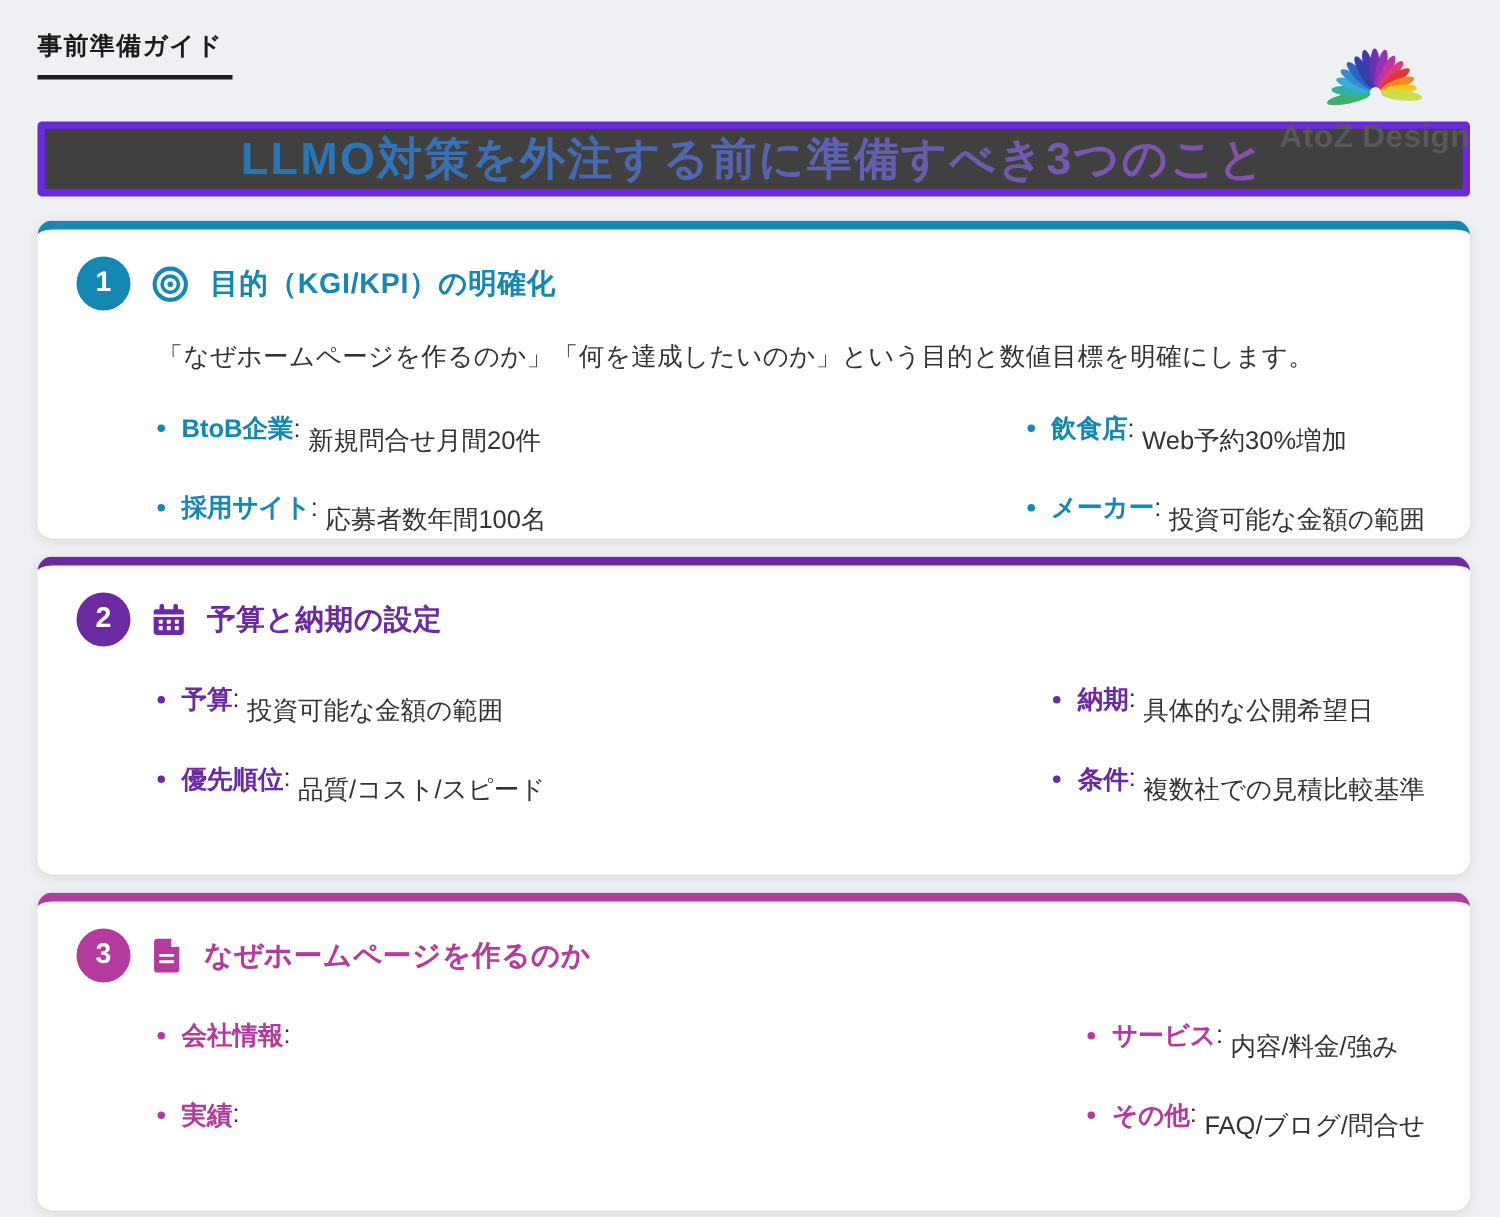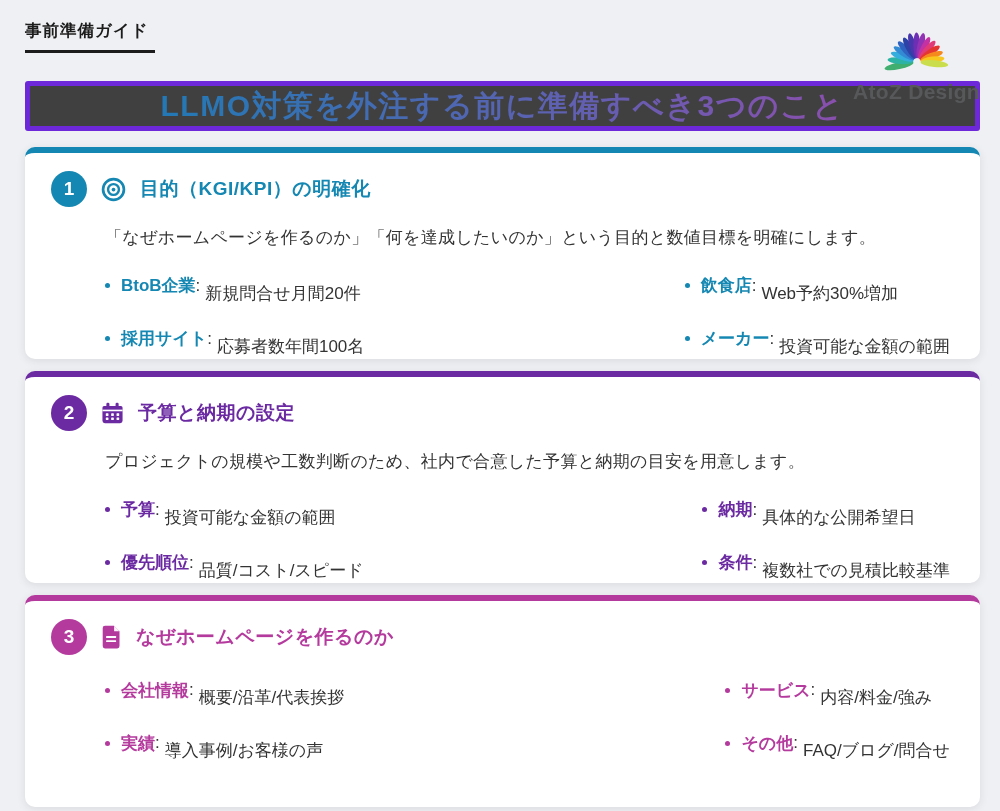--- a/index.html
+++ b/index.html
@@ -182,21 +182,20 @@
             <rect x="5" y="12.2" width="2.8" height="2.8" rx="0.5" fill="#ffffff"></rect>
             <rect x="10.6" y="12.2" width="2.8" height="2.8" rx="0.5" fill="#ffffff"></rect>
             <rect x="16.2" y="12.2" width="2.8" height="2.8" rx="0.5" fill="#ffffff"></rect>
             <rect x="5" y="16.6" width="2.8" height="2.8" rx="0.5" fill="#ffffff"></rect>
             <rect x="10.6" y="16.6" width="2.8" height="2.8" rx="0.5" fill="#ffffff"></rect>
             <rect x="16.2" y="16.6" width="2.8" height="2.8" rx="0.5" fill="#ffffff"></rect>
           </svg>
         </span>
         <h2 class="card-heading">予算と納期の設定</h2>
       </div>
-      <p class="card-desc">プロジェクトの規模や工数判断のため、社内で合意した予算と納期の目安を用意します。</p>
       <ul class="bullets">
         <li class="bullet">
           <span class="dot"></span>
           <span class="b-label">予算</span>
             <span class="b-sep">:</span>
           <span class="b-value">投資可能な金額の範囲</span>
         </li>
         <li class="bullet">
           <span class="dot"></span>
           <span class="b-label">優先順位</span>
@@ -229,27 +228,25 @@
             <rect x="4.6" y="15.2" width="10" height="1.9" rx="0.5" fill="#ffffff"></rect>
           </svg>
         </span>
         <h2 class="card-heading">なぜホームページを作るのか</h2>
       </div>
       <ul class="bullets">
         <li class="bullet">
           <span class="dot"></span>
           <span class="b-label">会社情報</span>
             <span class="b-sep">:</span>
-          <span class="b-value">概要/沿革/代表挨拶</span>
         </li>
         <li class="bullet">
           <span class="dot"></span>
           <span class="b-label">実績</span>
             <span class="b-sep">:</span>
-          <span class="b-value">導入事例/お客様の声</span>
         </li>
         <li class="bullet">
           <span class="dot"></span>
           <span class="b-label">サービス</span>
             <span class="b-sep">:</span>
           <span class="b-value">内容/料金/強み</span>
         </li>
         <li class="bullet">
           <span class="dot"></span>
           <span class="b-label">その他</span>

